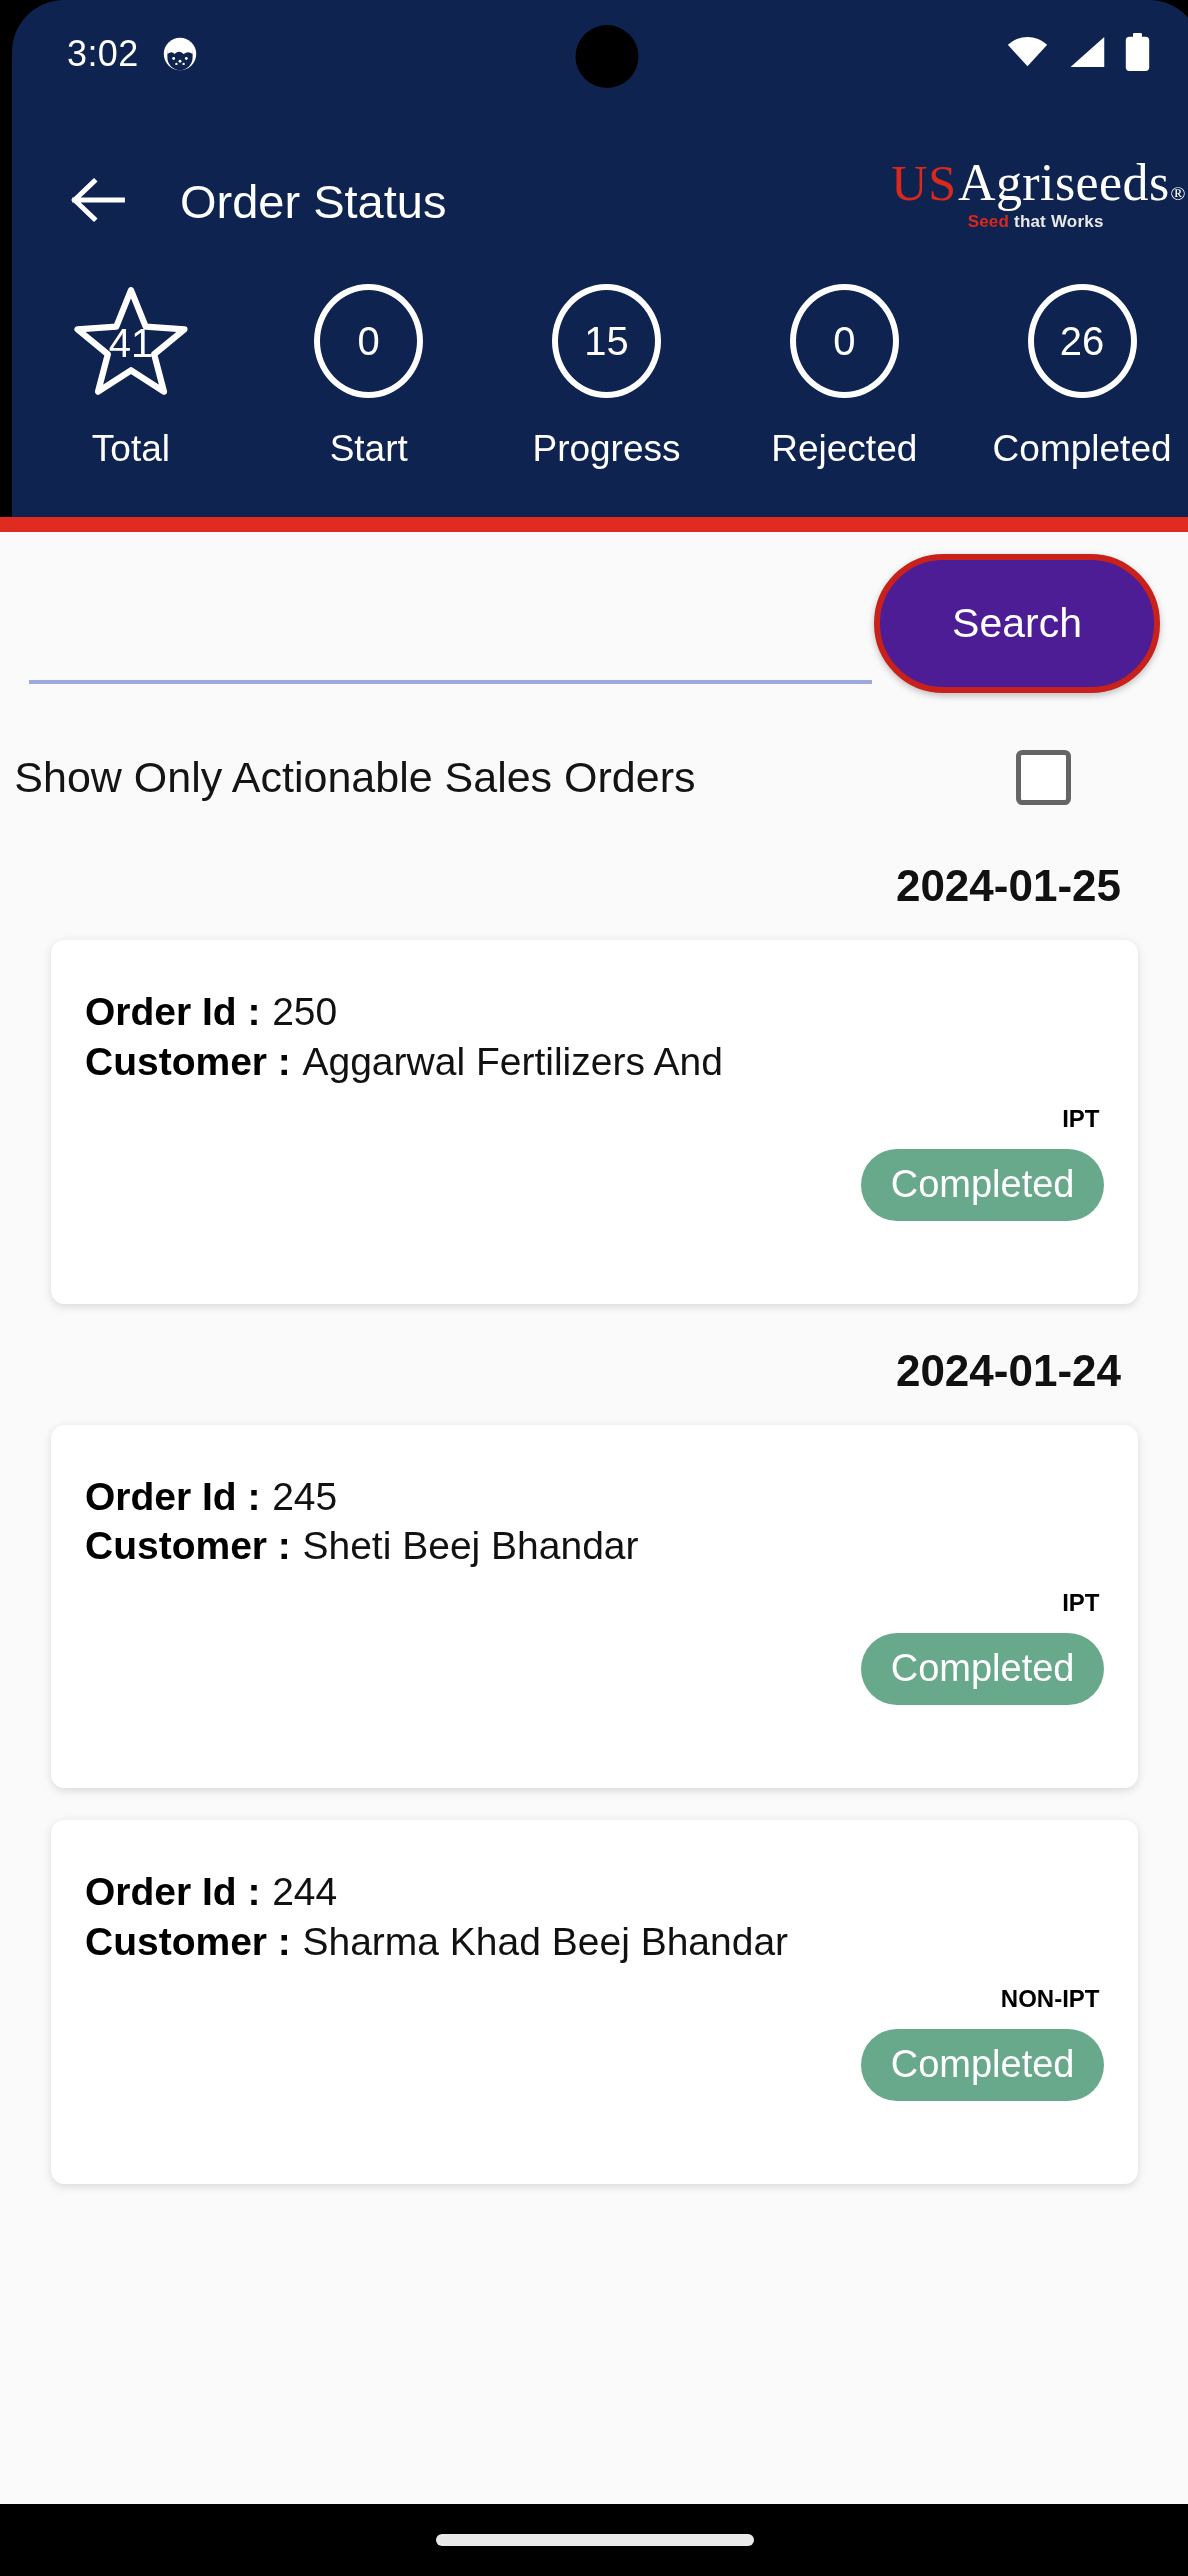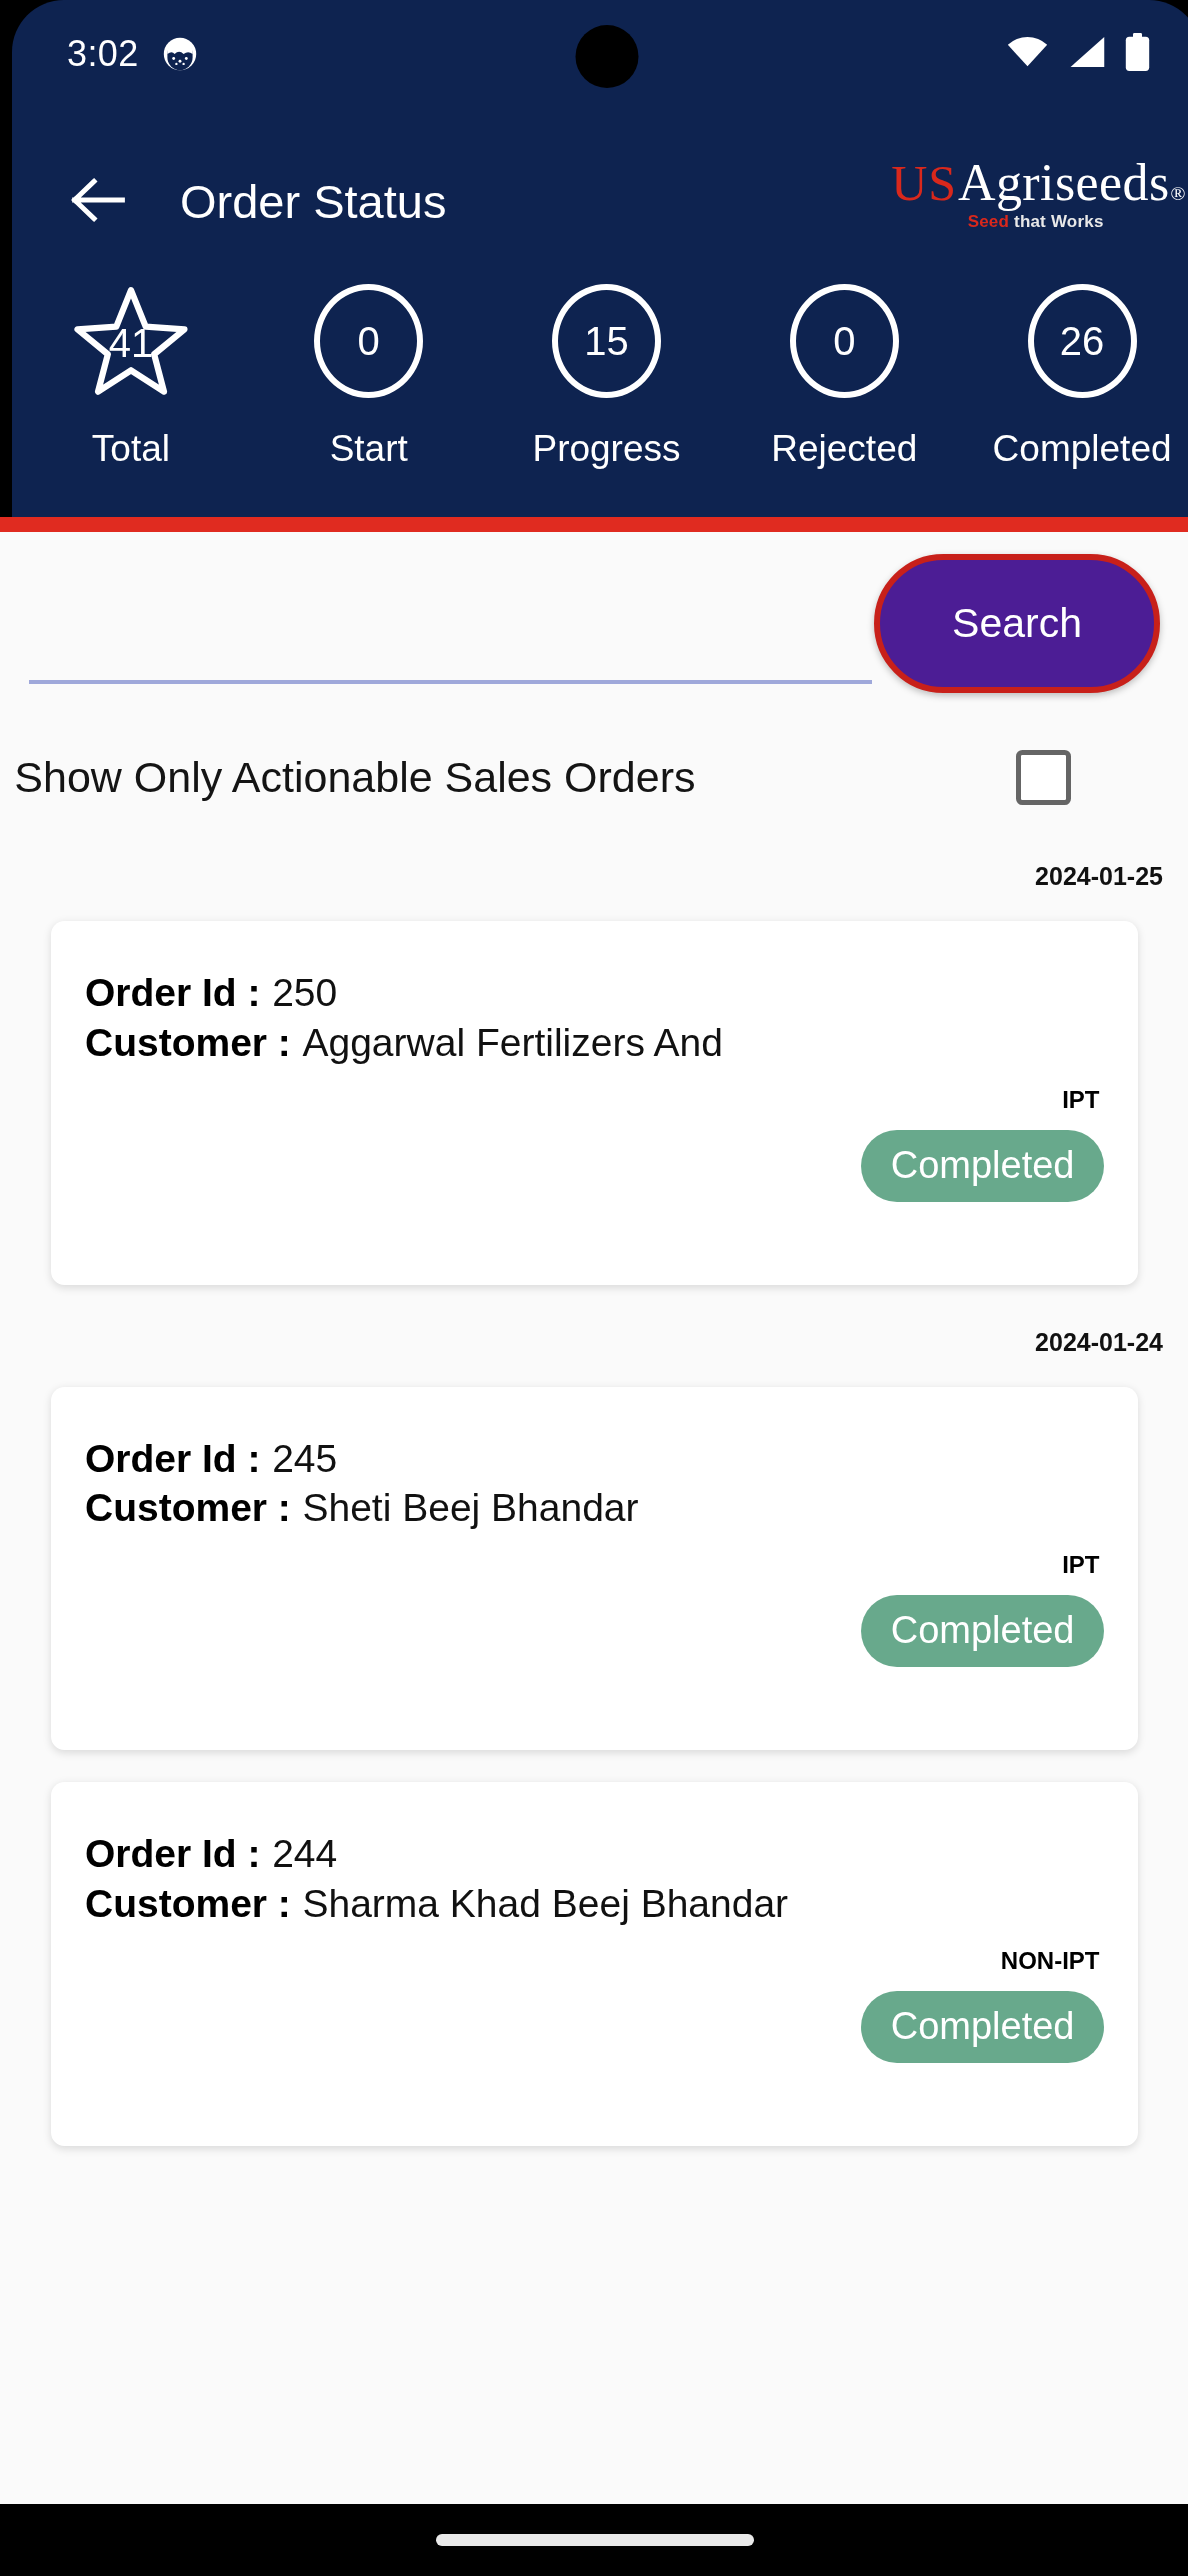--- a/index.html
+++ b/index.html
@@ -292,22 +292,22 @@
     background: #FFFFFF;
     cursor: pointer;
   }
 
   
   .list {
     padding: 0;
   }
   .date-label {
     text-align: right;
-    padding-right: 26px;
-    font-size: 25px;
+    padding-right: 68px;
+    font-size: 44px;
     font-weight: bold;
     color: #111111;
     line-height: 1;
   }
   .date-label.d1 { margin-top: 34px; }
   .date-label.d2 { margin-top: 45px; }
 
   .card {
     margin: 32px 51px 0 51px;
     background: #FFFFFF;

